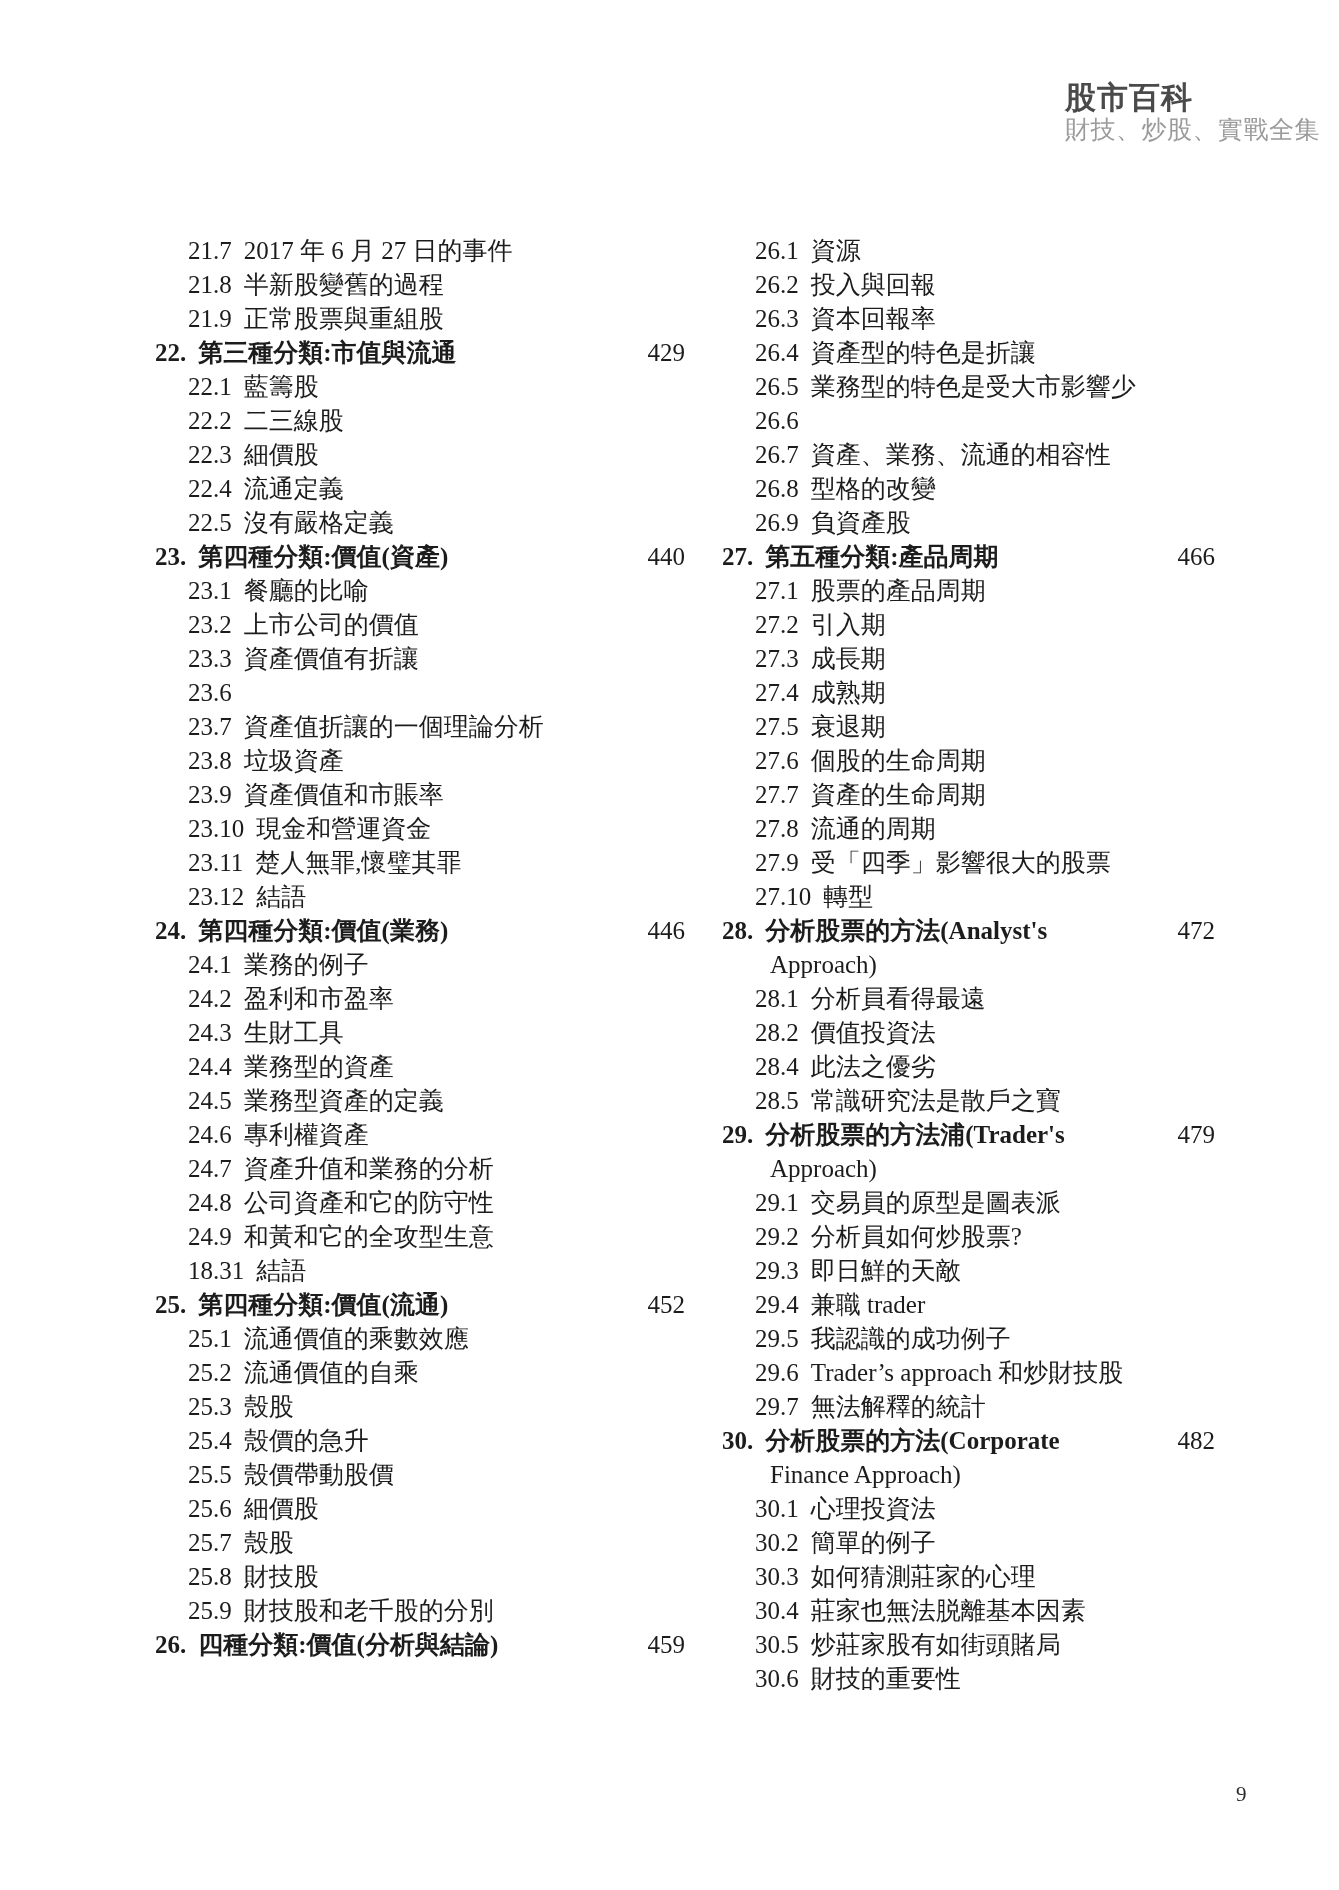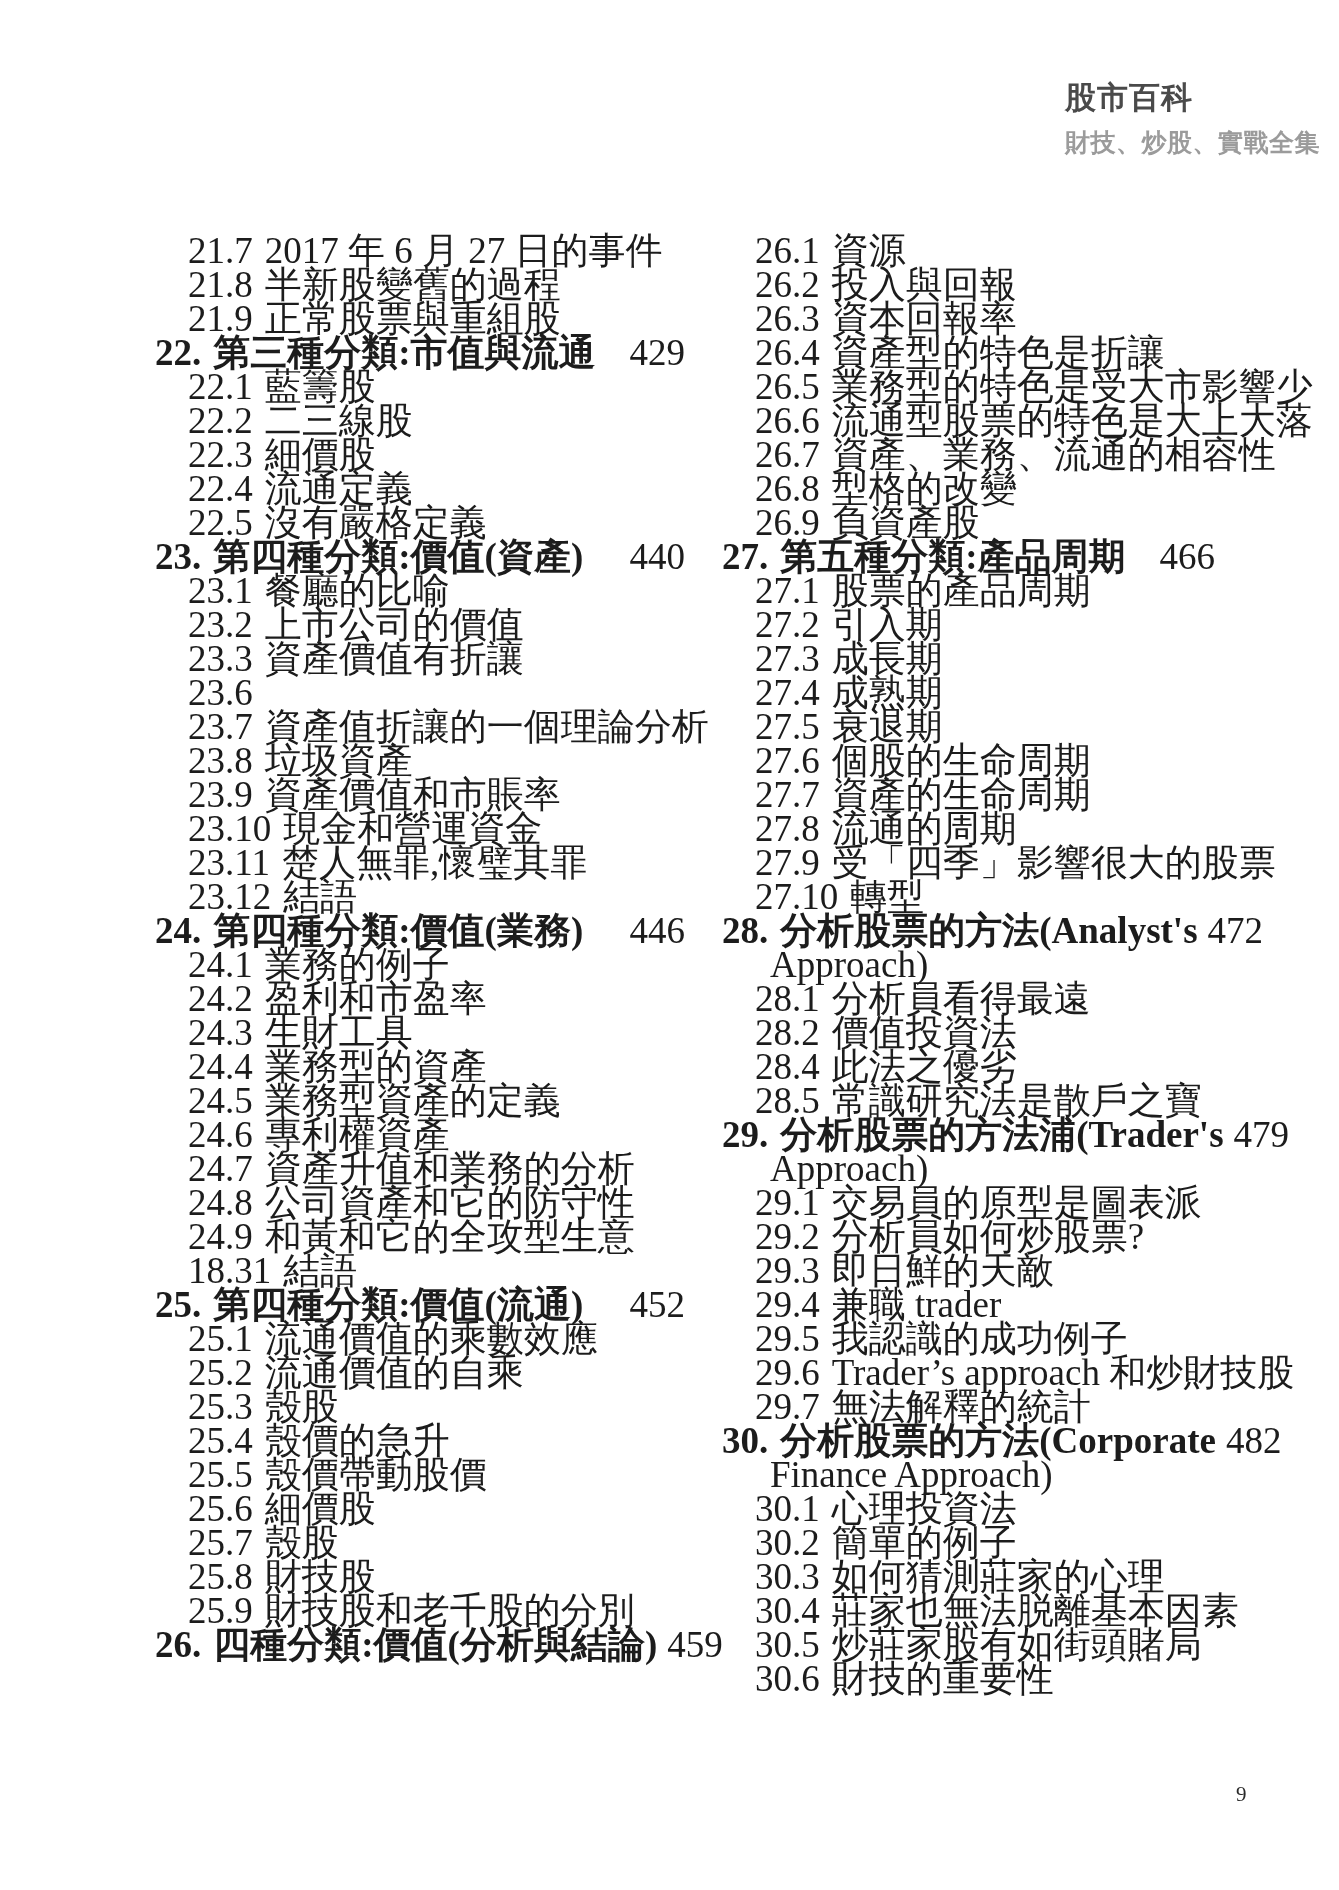--- a/index.html
+++ b/index.html
@@ -20,31 +20,31 @@
     text-align:left;
     line-height:1.0;
   }
   .brand-title{
     font-size:31px;
     font-weight:bold;
     color:#4a4a4a;
     letter-spacing:1px;
   }
   .brand-subtitle{
-    margin-top:17px;
+    margin-top:4px;
     font-size:25px;
-    font-weight:bold;
+    font-weight:normal;
     color:#9b9b9b;
     letter-spacing:0.5px;
   }
   
   .toc-col{
     position:absolute;
     top:234px;
-    font-size:37px;
+    font-size:25px;
     line-height:34px;
   }
   .col-left{left:155px;width:530px;}
   .col-right{left:722px;width:493px;}
   .toc-row{
     display:flex;
     align-items:baseline;
     padding-left:33px;      
     white-space:pre;
   }
@@ -368,21 +368,20 @@
         </div>
 
         <div class="toc-row">
           <span class="lbl">26.5</span>
           <span class="txt">業務型的特色是受大市影響少</span>
           
         </div>
 
         <div class="toc-row">
           <span class="lbl">26.6</span>
-          <span class="txt">流通型股票的特色是大上大落</span>
           
         </div>
 
         <div class="toc-row">
           <span class="lbl">26.7</span>
           <span class="txt">資產、業務、流通的相容性</span>
           
         </div>
 
         <div class="toc-row">

